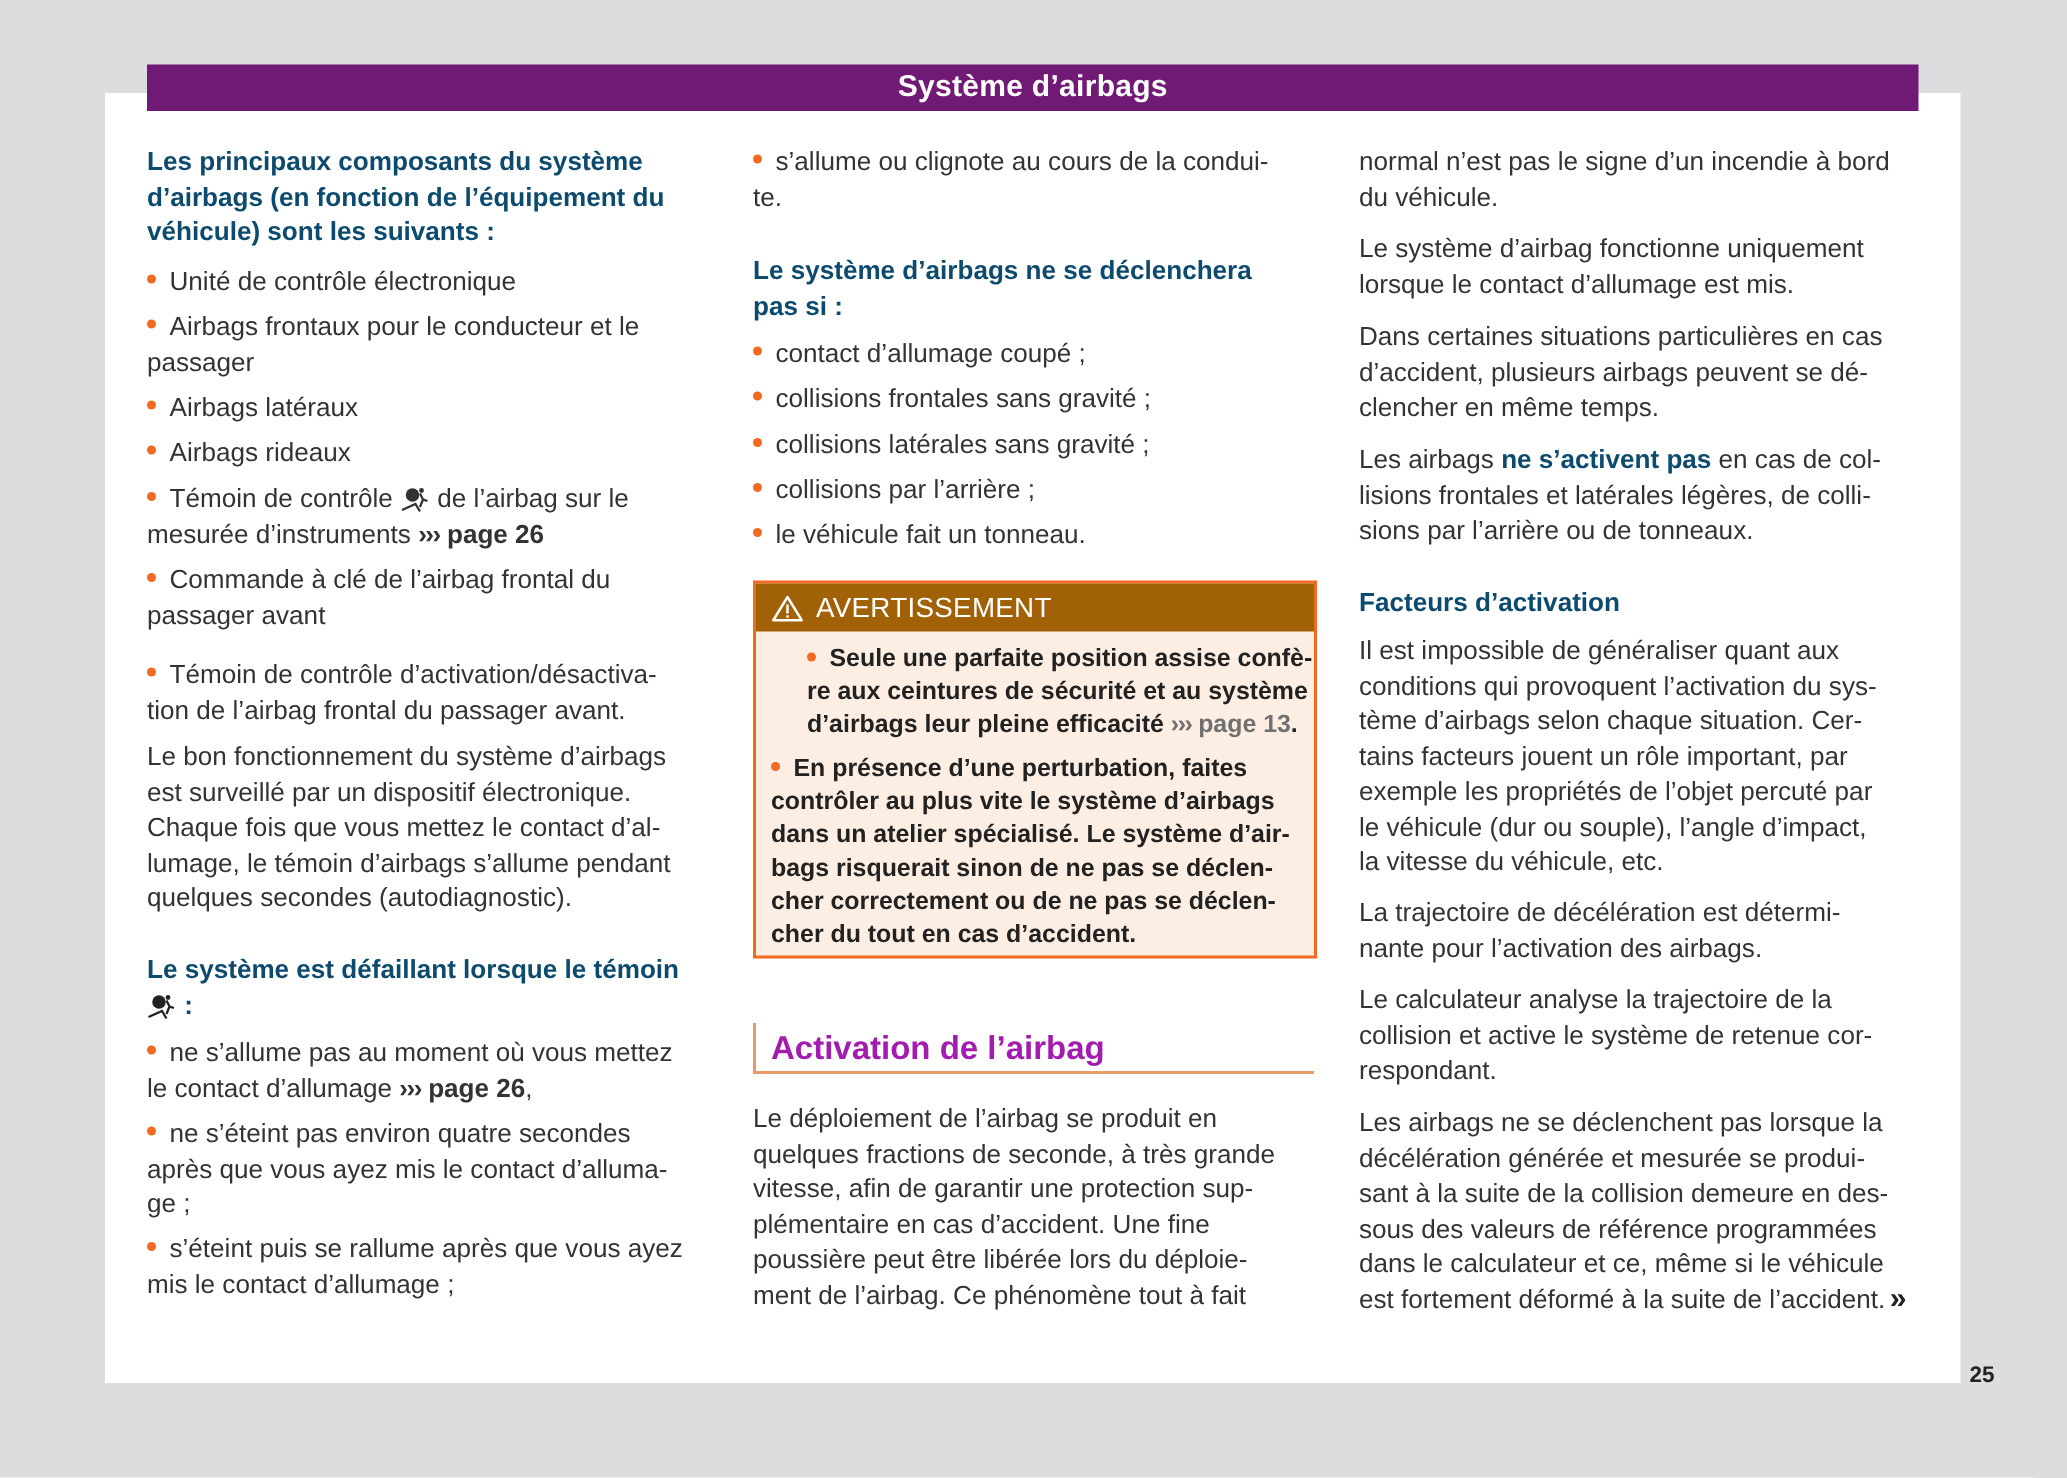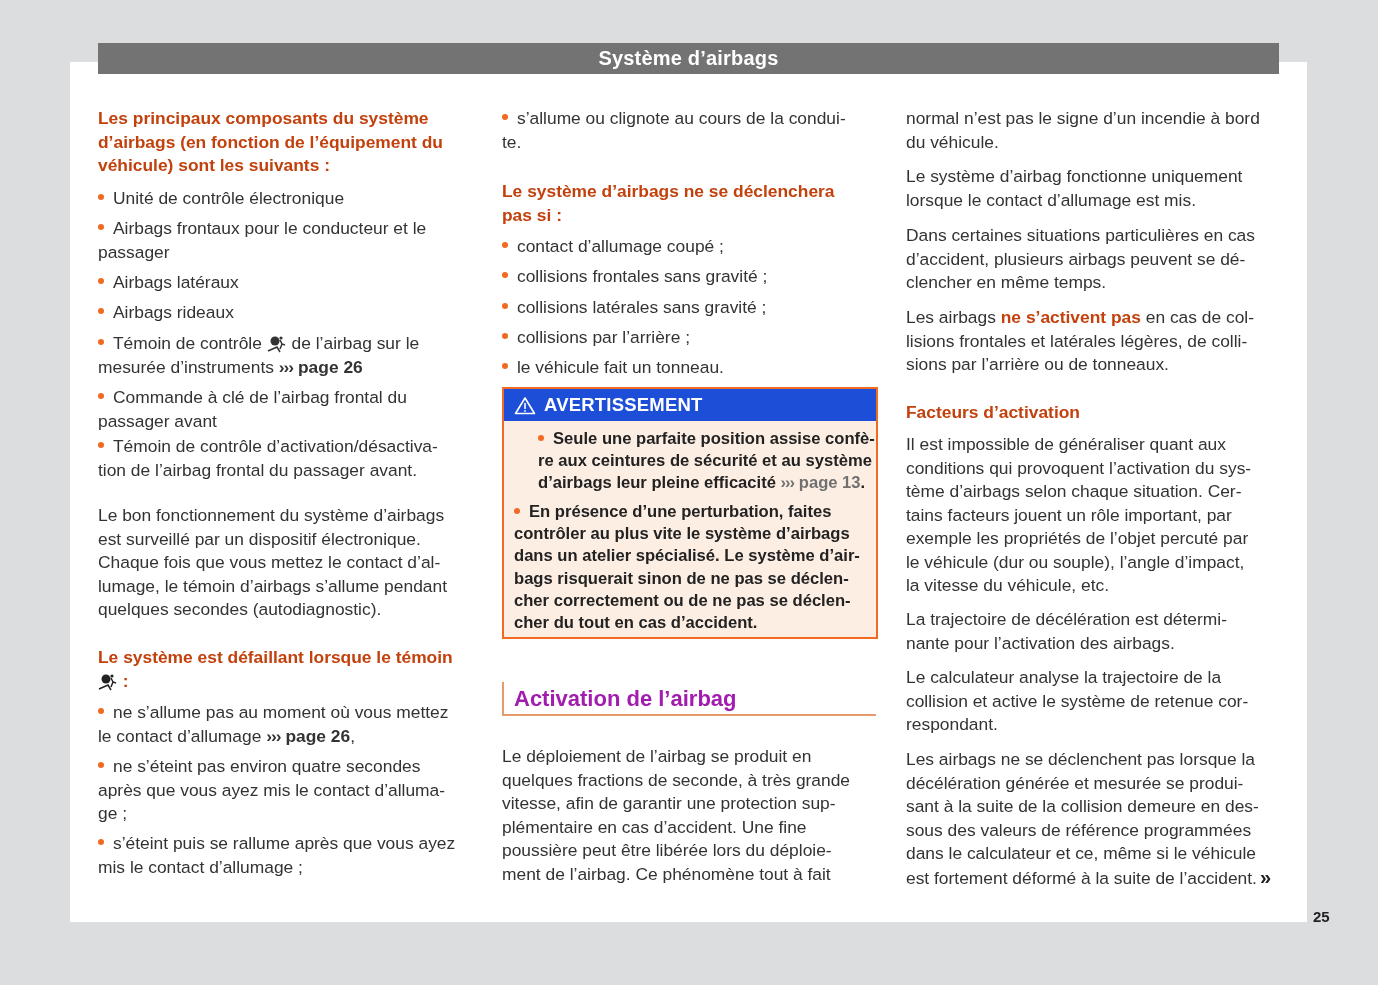--- a/index.html
+++ b/index.html
@@ -8,49 +8,49 @@
     background: #dcdddf;
     font-family: "Liberation Sans", sans-serif;
     color: #2b2b2b;
   }
   .page {
     position: absolute; left: 70px; top: 62px; width: 1237px; height: 860px;
     background: #ffffff;
   }
   .header-bar {
     position: absolute; left: 98px; top: 43px; width: 1181px; height: 31px;
-    background: #737373;
+    background: #701a75;
     display: flex; align-items: center; justify-content: center;
   }
   .header-title {
     color: #ffffff; font-size: 20px; font-weight: bold; letter-spacing: 0.2px;
   }
-  .col { position: absolute; width: 378px; margin-top: 11px; }
+  .col { position: absolute; width: 378px; }
   .col-left { left: 98px; top: 96px; }
   .col-mid { left: 502px; top: 96px; }
   .col-right { left: 906px; top: 96px; }
   .text { font-size: 17.4px; line-height: 23.5px; color: #333333; }
   .line { display: block; white-space: nowrap; }
-  .bold { font-weight: bold; color: #c2410c; }
+  .bold { font-weight: bold; color: #0c4a6e; }
   .bullet {
     display: inline-block; width: 6px; height: 6px; border-radius: 50%;
     background: #f26a22; margin-right: 9px; vertical-align: middle; position: relative; top: -2px;
   }
   .ref { font-weight: bold; color: #333333; }
   .ref-arrows { font-weight: bold; color: #333333; letter-spacing: -1px; }
   .abs { position: absolute; left: 0; }
   .airbag-icon { display: inline-block; vertical-align: middle; }
   .warning {
     position: absolute; left: 502px; top: 387px; width: 372px; height: 248px;
     border: 2px solid #f26a22; background: #fdeee3;
   }
   .warning-head {
-    height: 32px; background: #1d4ed8; color: #fff;
+    height: 32px; background: #a16207; color: #fff;
     display: flex; align-items: center; padding-left: 10px;
-    font-size: 18.5px; font-weight: bold; letter-spacing: 0.2px;
+    font-size: 18.5px; font-weight: normal; letter-spacing: 0.2px;
   }
   .warning-body { position: relative; padding: 0 10px; }
   .warning-body .text { font-weight: bold; color: #222; font-size: 16.6px; line-height: 22.2px; }
   .ref-light { color: #707070; font-weight: bold; }
   .section-heading {
     position: absolute; left: 502px; top: 682px; width: 374px; height: 34px;
     border-left: 2px solid #e79a6b; border-bottom: 2px solid #e79a6b;
     box-sizing: border-box; padding-left: 10px;
     font-size: 22px; font-weight: bold; color: #a21caf; line-height: 34px;
   }
@@ -95,21 +95,21 @@
           <circle cx="14" cy="3" r="1.6" fill="#333"></circle>
           <path d="M13 5 L15 9 L18 10 M15 9 L13 14 M1 16 L10 12 L13 17" stroke="#333" stroke-width="1.5" fill="none"></path>
         </svg>
       <span>de l’airbag sur le</span></span>
     <span class="line"><span>mesurée d’instruments</span> <span class="ref"><span class="ref-arrows">›››</span> <span>page 26</span></span></span>
   </div>
   <div class="abs" style="top:279px">
     <span class="line"><span class="bullet"></span><span>Commande à clé de l’airbag frontal du</span></span>
     <span class="line">passager avant</span>
   </div>
-  <div class="abs" style="top:328px">
+  <div class="abs" style="top:342px">
     <span class="line"><span class="bullet"></span><span>Témoin de contrôle d’activation/désactiva-</span></span>
     <span class="line">tion de l’airbag frontal du passager avant.</span>
   </div>
 
   <div class="abs" style="top:397px">
     <span class="line">Le bon fonctionnement du système d’airbags</span>
     <span class="line">est surveillé par un dispositif électronique.</span>
     <span class="line">Chaque fois que vous mettez le contact d’al-</span>
     <span class="line">lumage, le témoin d’airbags s’allume pendant</span>
     <span class="line">quelques secondes (autodiagnostic).</span>

